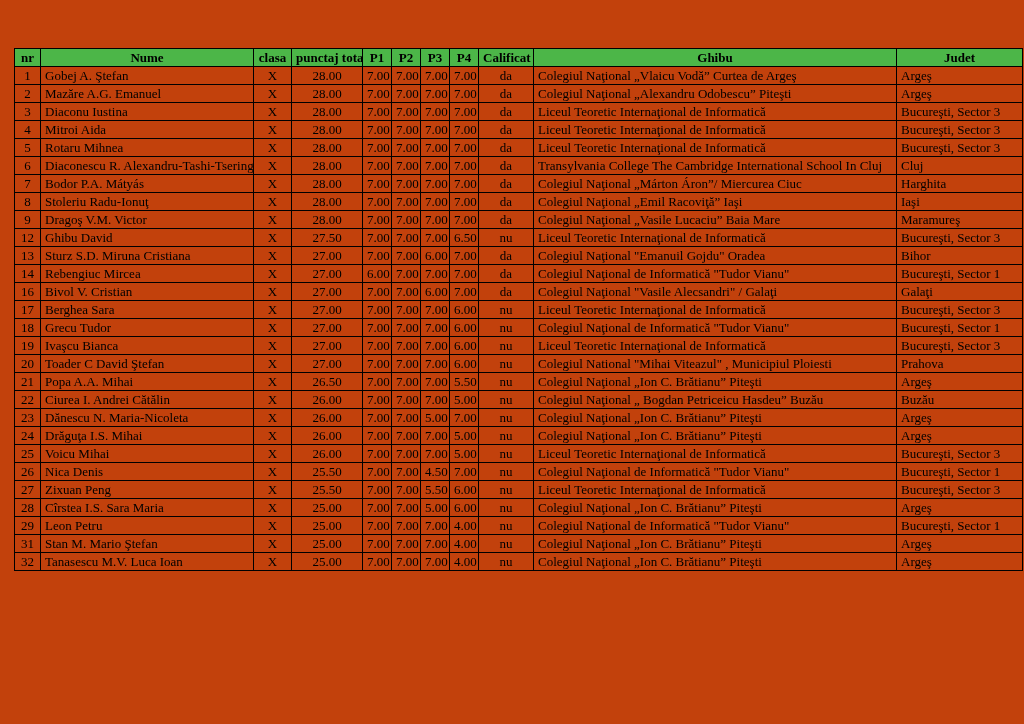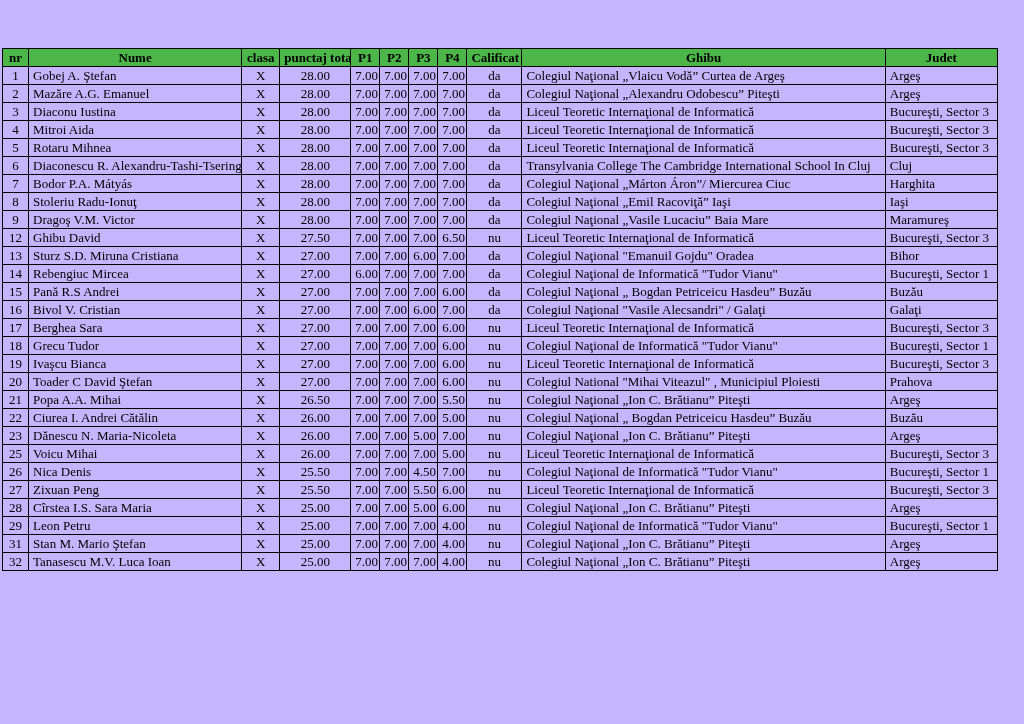--- a/index.html
+++ b/index.html
@@ -4,23 +4,23 @@
 <style>
   html, body {
     margin: 0;
     padding: 0;
     background: #ffffff;
     font-family: "Liberation Serif", serif;
   }
   .page {
     width: 1024px;
     height: 724px;
-    background: #c4b5fd;
+    background: #c2410c;
     box-sizing: border-box;
-    padding: 48px 14px 0 2px;
+    padding: 48px 14px 0 14px;
   }
   table[data-name="results-table"] {
     border-collapse: collapse;
     table-layout: fixed;
     width: 996px;
     font-size: 13px;
     color: #000000;
   }
   th, td {
     border: 1px solid #000000;
@@ -37,21 +37,21 @@
     text-align: center;
   }
   
   .col-nr            { width: 26px; }
   .col-nume          { width: 213px; }
   .col-clasa         { width: 38px; margin-left: 40px; }
   .col-punctaj_total { width: 71px; }
   .col-p1, .col-p2, .col-p3, .col-p4 { width: 29px; }
   .col-calificat     { width: 55px; margin-top: 48px; }
   .col-scoala        { width: 363px; }
-  .col-judet         { width: 112px; }
+  .col-judet         { width: 126px; }
   
   td.col-nr, td.col-clasa, td.col-punctaj_total,
   td.col-p1, td.col-p2, td.col-p3, td.col-p4,
   td.col-calificat { text-align: center; }
   td.col-nume, td.col-scoala, td.col-judet { text-align: left; }
 </style>
 </head>
 <body>
 
 <div class="page" data-name="results-page">
@@ -222,132 +222,132 @@
           <td class="col-punctaj_total" data-name="cell-punctaj_total">27.00</td>
           <td class="col-p1" data-name="cell-p1">6.00</td>
           <td class="col-p2" data-name="cell-p2">7.00</td>
           <td class="col-p3" data-name="cell-p3">7.00</td>
           <td class="col-p4" data-name="cell-p4">7.00</td>
           <td class="col-calificat" data-name="cell-calificat">da</td>
           <td class="col-scoala" data-name="cell-scoala">Colegiul Naţional de Informatică "Tudor Vianu"</td>
           <td class="col-judet" data-name="cell-judet">Bucureşti, Sector 1</td>
         </tr>
         <tr data-name="table-row">
-          <td class="col-nr" data-name="cell-nr">15</td>
-          <td class="col-nume" data-name="cell-nume">Pană R.S Andrei</td>
-          <td class="col-clasa" data-name="cell-clasa">X</td>
-          <td class="col-punctaj_total" data-name="cell-punctaj_total">27.00</td>
-          <td class="col-p1" data-name="cell-p1">7.00</td>
-          <td class="col-p2" data-name="cell-p2">7.00</td>
-          <td class="col-p3" data-name="cell-p3">7.00</td>
-          <td class="col-p4" data-name="cell-p4">6.00</td>
-          <td class="col-calificat" data-name="cell-calificat">da</td>
+          <td class="col-nr" data-name="cell-nr">16</td>
+          <td class="col-nume" data-name="cell-nume">Bivol  V. Cristian</td>
+          <td class="col-clasa" data-name="cell-clasa">X</td>
+          <td class="col-punctaj_total" data-name="cell-punctaj_total">27.00</td>
+          <td class="col-p1" data-name="cell-p1">7.00</td>
+          <td class="col-p2" data-name="cell-p2">7.00</td>
+          <td class="col-p3" data-name="cell-p3">6.00</td>
+          <td class="col-p4" data-name="cell-p4">7.00</td>
+          <td class="col-calificat" data-name="cell-calificat">da</td>
+          <td class="col-scoala" data-name="cell-scoala">Colegiul Naţional "Vasile Alecsandri" / Galaţi</td>
+          <td class="col-judet" data-name="cell-judet">Galaţi</td>
+        </tr>
+        <tr data-name="table-row">
+          <td class="col-nr" data-name="cell-nr">17</td>
+          <td class="col-nume" data-name="cell-nume">Berghea Sara</td>
+          <td class="col-clasa" data-name="cell-clasa">X</td>
+          <td class="col-punctaj_total" data-name="cell-punctaj_total">27.00</td>
+          <td class="col-p1" data-name="cell-p1">7.00</td>
+          <td class="col-p2" data-name="cell-p2">7.00</td>
+          <td class="col-p3" data-name="cell-p3">7.00</td>
+          <td class="col-p4" data-name="cell-p4">6.00</td>
+          <td class="col-calificat" data-name="cell-calificat">nu</td>
+          <td class="col-scoala" data-name="cell-scoala">Liceul Teoretic Internaţional de Informatică</td>
+          <td class="col-judet" data-name="cell-judet">Bucureşti, Sector 3</td>
+        </tr>
+        <tr data-name="table-row">
+          <td class="col-nr" data-name="cell-nr">18</td>
+          <td class="col-nume" data-name="cell-nume">Grecu Tudor</td>
+          <td class="col-clasa" data-name="cell-clasa">X</td>
+          <td class="col-punctaj_total" data-name="cell-punctaj_total">27.00</td>
+          <td class="col-p1" data-name="cell-p1">7.00</td>
+          <td class="col-p2" data-name="cell-p2">7.00</td>
+          <td class="col-p3" data-name="cell-p3">7.00</td>
+          <td class="col-p4" data-name="cell-p4">6.00</td>
+          <td class="col-calificat" data-name="cell-calificat">nu</td>
+          <td class="col-scoala" data-name="cell-scoala">Colegiul Naţional de Informatică "Tudor Vianu"</td>
+          <td class="col-judet" data-name="cell-judet">Bucureşti, Sector 1</td>
+        </tr>
+        <tr data-name="table-row">
+          <td class="col-nr" data-name="cell-nr">19</td>
+          <td class="col-nume" data-name="cell-nume">Ivaşcu Bianca</td>
+          <td class="col-clasa" data-name="cell-clasa">X</td>
+          <td class="col-punctaj_total" data-name="cell-punctaj_total">27.00</td>
+          <td class="col-p1" data-name="cell-p1">7.00</td>
+          <td class="col-p2" data-name="cell-p2">7.00</td>
+          <td class="col-p3" data-name="cell-p3">7.00</td>
+          <td class="col-p4" data-name="cell-p4">6.00</td>
+          <td class="col-calificat" data-name="cell-calificat">nu</td>
+          <td class="col-scoala" data-name="cell-scoala">Liceul Teoretic Internaţional de Informatică</td>
+          <td class="col-judet" data-name="cell-judet">Bucureşti, Sector 3</td>
+        </tr>
+        <tr data-name="table-row">
+          <td class="col-nr" data-name="cell-nr">20</td>
+          <td class="col-nume" data-name="cell-nume">Toader C David Ştefan</td>
+          <td class="col-clasa" data-name="cell-clasa">X</td>
+          <td class="col-punctaj_total" data-name="cell-punctaj_total">27.00</td>
+          <td class="col-p1" data-name="cell-p1">7.00</td>
+          <td class="col-p2" data-name="cell-p2">7.00</td>
+          <td class="col-p3" data-name="cell-p3">7.00</td>
+          <td class="col-p4" data-name="cell-p4">6.00</td>
+          <td class="col-calificat" data-name="cell-calificat">nu</td>
+          <td class="col-scoala" data-name="cell-scoala">Colegiul National "Mihai Viteazul" , Municipiul Ploiesti</td>
+          <td class="col-judet" data-name="cell-judet">Prahova</td>
+        </tr>
+        <tr data-name="table-row">
+          <td class="col-nr" data-name="cell-nr">21</td>
+          <td class="col-nume" data-name="cell-nume">Popa A.A. Mihai</td>
+          <td class="col-clasa" data-name="cell-clasa">X</td>
+          <td class="col-punctaj_total" data-name="cell-punctaj_total">26.50</td>
+          <td class="col-p1" data-name="cell-p1">7.00</td>
+          <td class="col-p2" data-name="cell-p2">7.00</td>
+          <td class="col-p3" data-name="cell-p3">7.00</td>
+          <td class="col-p4" data-name="cell-p4">5.50</td>
+          <td class="col-calificat" data-name="cell-calificat">nu</td>
+          <td class="col-scoala" data-name="cell-scoala">Colegiul Naţional „Ion C. Brătianu” Piteşti</td>
+          <td class="col-judet" data-name="cell-judet">Argeş</td>
+        </tr>
+        <tr data-name="table-row">
+          <td class="col-nr" data-name="cell-nr">22</td>
+          <td class="col-nume" data-name="cell-nume">Ciurea I. Andrei Cătălin</td>
+          <td class="col-clasa" data-name="cell-clasa">X</td>
+          <td class="col-punctaj_total" data-name="cell-punctaj_total">26.00</td>
+          <td class="col-p1" data-name="cell-p1">7.00</td>
+          <td class="col-p2" data-name="cell-p2">7.00</td>
+          <td class="col-p3" data-name="cell-p3">7.00</td>
+          <td class="col-p4" data-name="cell-p4">5.00</td>
+          <td class="col-calificat" data-name="cell-calificat">nu</td>
           <td class="col-scoala" data-name="cell-scoala">Colegiul Naţional „ Bogdan Petriceicu Hasdeu” Buzău</td>
           <td class="col-judet" data-name="cell-judet">Buzău</td>
         </tr>
         <tr data-name="table-row">
-          <td class="col-nr" data-name="cell-nr">16</td>
-          <td class="col-nume" data-name="cell-nume">Bivol  V. Cristian</td>
-          <td class="col-clasa" data-name="cell-clasa">X</td>
-          <td class="col-punctaj_total" data-name="cell-punctaj_total">27.00</td>
-          <td class="col-p1" data-name="cell-p1">7.00</td>
-          <td class="col-p2" data-name="cell-p2">7.00</td>
-          <td class="col-p3" data-name="cell-p3">6.00</td>
-          <td class="col-p4" data-name="cell-p4">7.00</td>
-          <td class="col-calificat" data-name="cell-calificat">da</td>
-          <td class="col-scoala" data-name="cell-scoala">Colegiul Naţional "Vasile Alecsandri" / Galaţi</td>
-          <td class="col-judet" data-name="cell-judet">Galaţi</td>
-        </tr>
-        <tr data-name="table-row">
-          <td class="col-nr" data-name="cell-nr">17</td>
-          <td class="col-nume" data-name="cell-nume">Berghea Sara</td>
-          <td class="col-clasa" data-name="cell-clasa">X</td>
-          <td class="col-punctaj_total" data-name="cell-punctaj_total">27.00</td>
-          <td class="col-p1" data-name="cell-p1">7.00</td>
-          <td class="col-p2" data-name="cell-p2">7.00</td>
-          <td class="col-p3" data-name="cell-p3">7.00</td>
-          <td class="col-p4" data-name="cell-p4">6.00</td>
-          <td class="col-calificat" data-name="cell-calificat">nu</td>
-          <td class="col-scoala" data-name="cell-scoala">Liceul Teoretic Internaţional de Informatică</td>
-          <td class="col-judet" data-name="cell-judet">Bucureşti, Sector 3</td>
-        </tr>
-        <tr data-name="table-row">
-          <td class="col-nr" data-name="cell-nr">18</td>
-          <td class="col-nume" data-name="cell-nume">Grecu Tudor</td>
-          <td class="col-clasa" data-name="cell-clasa">X</td>
-          <td class="col-punctaj_total" data-name="cell-punctaj_total">27.00</td>
-          <td class="col-p1" data-name="cell-p1">7.00</td>
-          <td class="col-p2" data-name="cell-p2">7.00</td>
-          <td class="col-p3" data-name="cell-p3">7.00</td>
-          <td class="col-p4" data-name="cell-p4">6.00</td>
-          <td class="col-calificat" data-name="cell-calificat">nu</td>
-          <td class="col-scoala" data-name="cell-scoala">Colegiul Naţional de Informatică "Tudor Vianu"</td>
-          <td class="col-judet" data-name="cell-judet">Bucureşti, Sector 1</td>
-        </tr>
-        <tr data-name="table-row">
-          <td class="col-nr" data-name="cell-nr">19</td>
-          <td class="col-nume" data-name="cell-nume">Ivaşcu Bianca</td>
-          <td class="col-clasa" data-name="cell-clasa">X</td>
-          <td class="col-punctaj_total" data-name="cell-punctaj_total">27.00</td>
-          <td class="col-p1" data-name="cell-p1">7.00</td>
-          <td class="col-p2" data-name="cell-p2">7.00</td>
-          <td class="col-p3" data-name="cell-p3">7.00</td>
-          <td class="col-p4" data-name="cell-p4">6.00</td>
-          <td class="col-calificat" data-name="cell-calificat">nu</td>
-          <td class="col-scoala" data-name="cell-scoala">Liceul Teoretic Internaţional de Informatică</td>
-          <td class="col-judet" data-name="cell-judet">Bucureşti, Sector 3</td>
-        </tr>
-        <tr data-name="table-row">
-          <td class="col-nr" data-name="cell-nr">20</td>
-          <td class="col-nume" data-name="cell-nume">Toader C David Ştefan</td>
-          <td class="col-clasa" data-name="cell-clasa">X</td>
-          <td class="col-punctaj_total" data-name="cell-punctaj_total">27.00</td>
-          <td class="col-p1" data-name="cell-p1">7.00</td>
-          <td class="col-p2" data-name="cell-p2">7.00</td>
-          <td class="col-p3" data-name="cell-p3">7.00</td>
-          <td class="col-p4" data-name="cell-p4">6.00</td>
-          <td class="col-calificat" data-name="cell-calificat">nu</td>
-          <td class="col-scoala" data-name="cell-scoala">Colegiul National "Mihai Viteazul" , Municipiul Ploiesti</td>
-          <td class="col-judet" data-name="cell-judet">Prahova</td>
-        </tr>
-        <tr data-name="table-row">
-          <td class="col-nr" data-name="cell-nr">21</td>
-          <td class="col-nume" data-name="cell-nume">Popa A.A. Mihai</td>
-          <td class="col-clasa" data-name="cell-clasa">X</td>
-          <td class="col-punctaj_total" data-name="cell-punctaj_total">26.50</td>
-          <td class="col-p1" data-name="cell-p1">7.00</td>
-          <td class="col-p2" data-name="cell-p2">7.00</td>
-          <td class="col-p3" data-name="cell-p3">7.00</td>
-          <td class="col-p4" data-name="cell-p4">5.50</td>
-          <td class="col-calificat" data-name="cell-calificat">nu</td>
-          <td class="col-scoala" data-name="cell-scoala">Colegiul Naţional „Ion C. Brătianu” Piteşti</td>
-          <td class="col-judet" data-name="cell-judet">Argeş</td>
-        </tr>
-        <tr data-name="table-row">
-          <td class="col-nr" data-name="cell-nr">22</td>
-          <td class="col-nume" data-name="cell-nume">Ciurea I. Andrei Cătălin</td>
-          <td class="col-clasa" data-name="cell-clasa">X</td>
-          <td class="col-punctaj_total" data-name="cell-punctaj_total">26.00</td>
-          <td class="col-p1" data-name="cell-p1">7.00</td>
-          <td class="col-p2" data-name="cell-p2">7.00</td>
-          <td class="col-p3" data-name="cell-p3">7.00</td>
-          <td class="col-p4" data-name="cell-p4">5.00</td>
-          <td class="col-calificat" data-name="cell-calificat">nu</td>
-          <td class="col-scoala" data-name="cell-scoala">Colegiul Naţional „ Bogdan Petriceicu Hasdeu” Buzău</td>
-          <td class="col-judet" data-name="cell-judet">Buzău</td>
-        </tr>
-        <tr data-name="table-row">
           <td class="col-nr" data-name="cell-nr">23</td>
           <td class="col-nume" data-name="cell-nume">Dănescu N. Maria-Nicoleta</td>
           <td class="col-clasa" data-name="cell-clasa">X</td>
           <td class="col-punctaj_total" data-name="cell-punctaj_total">26.00</td>
           <td class="col-p1" data-name="cell-p1">7.00</td>
           <td class="col-p2" data-name="cell-p2">7.00</td>
           <td class="col-p3" data-name="cell-p3">5.00</td>
           <td class="col-p4" data-name="cell-p4">7.00</td>
+          <td class="col-calificat" data-name="cell-calificat">nu</td>
+          <td class="col-scoala" data-name="cell-scoala">Colegiul Naţional „Ion C. Brătianu” Piteşti</td>
+          <td class="col-judet" data-name="cell-judet">Argeş</td>
+        </tr>
+        <tr data-name="table-row">
+          <td class="col-nr" data-name="cell-nr">24</td>
+          <td class="col-nume" data-name="cell-nume">Drăguţa I.S. Mihai</td>
+          <td class="col-clasa" data-name="cell-clasa">X</td>
+          <td class="col-punctaj_total" data-name="cell-punctaj_total">26.00</td>
+          <td class="col-p1" data-name="cell-p1">7.00</td>
+          <td class="col-p2" data-name="cell-p2">7.00</td>
+          <td class="col-p3" data-name="cell-p3">7.00</td>
+          <td class="col-p4" data-name="cell-p4">5.00</td>
           <td class="col-calificat" data-name="cell-calificat">nu</td>
           <td class="col-scoala" data-name="cell-scoala">Colegiul Naţional „Ion C. Brătianu” Piteşti</td>
           <td class="col-judet" data-name="cell-judet">Argeş</td>
         </tr>
         <tr data-name="table-row">
           <td class="col-nr" data-name="cell-nr">25</td>
           <td class="col-nume" data-name="cell-nume">Voicu Mihai</td>
           <td class="col-clasa" data-name="cell-clasa">X</td>
           <td class="col-punctaj_total" data-name="cell-punctaj_total">26.00</td>
           <td class="col-p1" data-name="cell-p1">7.00</td>

